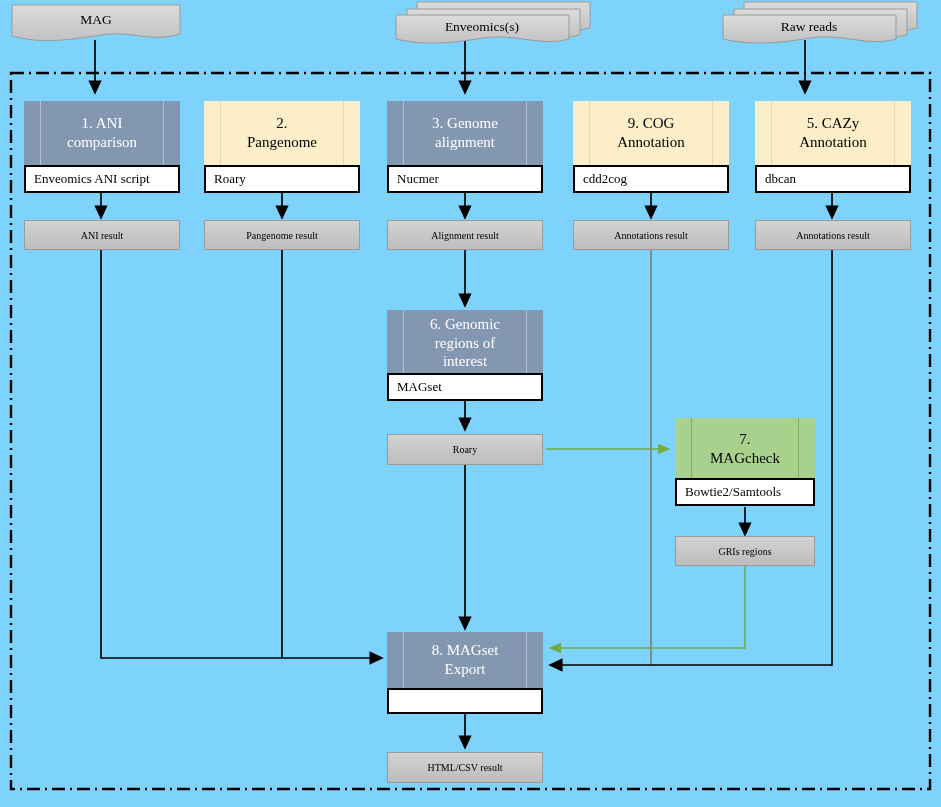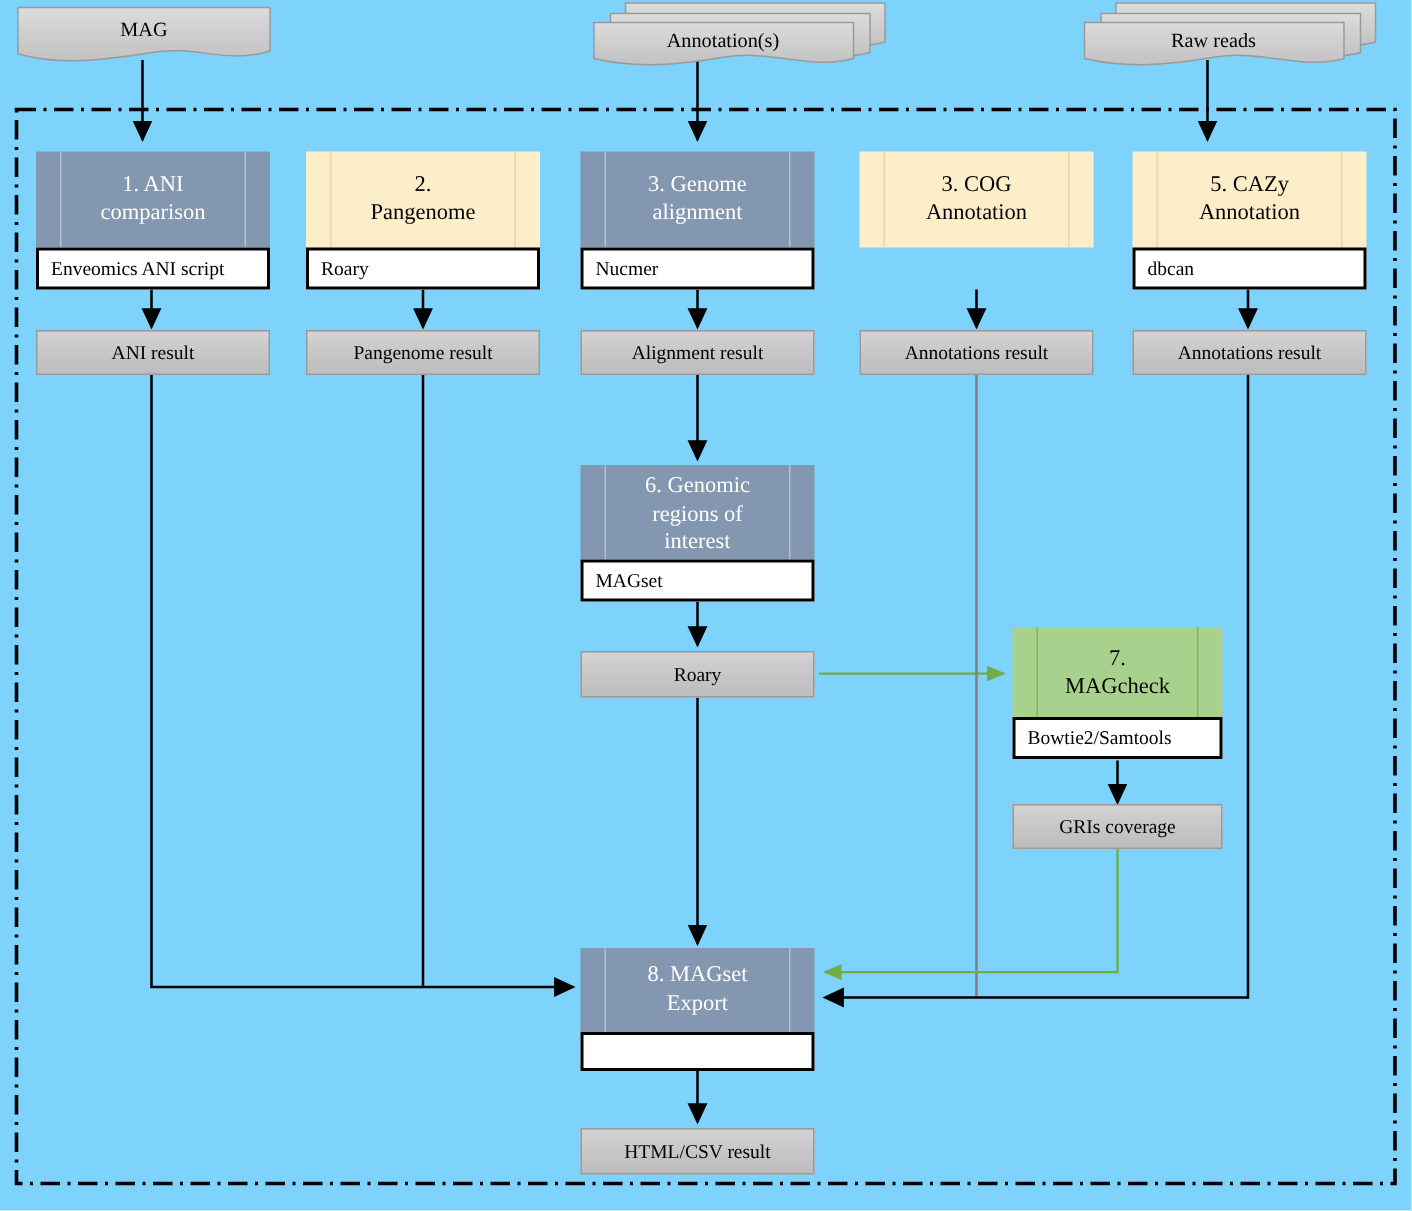--- a/index.html
+++ b/index.html
@@ -27,21 +27,21 @@
   .proc.cream .head .bar-l,.proc.cream .head .bar-r{background:#e8d5a8;}
   .proc.green .head{background:#a9d18e;color:#000000;}
   .proc.green .head .bar-l,.proc.green .head .bar-r{background:#7fb25f;}
 
   .tool{position:absolute;box-sizing:border-box;background:#ffffff;border:2.5px solid #000000;
         display:flex;align-items:center;font-size:13px;color:#000;padding-left:8px;}
 
   
   .data{position:absolute;box-sizing:border-box;background:#c8c8c8;border:1px solid #9a9a9a;
         display:flex;align-items:center;justify-content:center;text-align:center;
-        font-size:13px;color:#000;
+        font-size:10px;color:#000;
         background-image:linear-gradient(180deg,#d3d3d3 0%,#c6c6c6 55%,#bdbdbd 100%);}
 </style>
 </head>
 <body>
 
 <div id="canvas">
 
   <svg class="layer">
     <rect x="11" y="73" width="919" height="716" fill="none" stroke="#000000" stroke-width="2.4" stroke-dasharray="13 5 2 5"></rect>
   </svg>
@@ -112,21 +112,21 @@
         <linearGradient id="gRef" x1="0" y1="0" x2="0" y2="1">
           <stop offset="0%" stop-color="#dcdcdc"></stop>
           <stop offset="60%" stop-color="#cccccc"></stop>
           <stop offset="100%" stop-color="#c2c2c2"></stop>
         </linearGradient>
       </defs>
       <path d="M22,1 L195,1 L195,27 C168,34 150,24 130,28 L22,28 Z" fill="url(#gRef)" stroke="#9a9a9a" stroke-width="1"></path>
       <path d="M12,8 L185,8 L185,34 C158,41 140,31 120,35 L12,35 Z" fill="url(#gRef)" stroke="#9a9a9a" stroke-width="1"></path>
       <path d="M1,14 L174,14 L174,38 C146,46 120,32 88,37 C58,42 30,45 1,38 Z" fill="url(#gRef)" stroke="#9a9a9a" stroke-width="1"></path>
     </svg>
-    <div class="doc-label" style="top:19px;left:0;width:174px;">Annotation(s)</div>
+    <div class="doc-label" style="top:19px;left:0;width:174px;">Enveomics(s)</div>
   </div>
 
   <div class="doc-wrap" style="left:722px;top:1px;width:196px;height:46px;">
     <svg width="196" height="46">
       <defs>
         <linearGradient id="gRaw" x1="0" y1="0" x2="0" y2="1">
           <stop offset="0%" stop-color="#dcdcdc"></stop>
           <stop offset="60%" stop-color="#cccccc"></stop>
           <stop offset="100%" stop-color="#c2c2c2"></stop>
         </linearGradient>
@@ -171,23 +171,26 @@
     </div>
   </div>
   <div class="tool" style="left:387px;top:165px;width:156px;height:28px;">
     <span>Nucmer</span>
   </div>
 
   <div class="proc cream" style="left:573px;top:101px;width:156px;height:64px;">
     <div class="head">
       <span class="bar-l"></span>
       <span class="bar-r"></span>
-      <span style="white-space:pre-line;">3.  COG
+      <span style="white-space:pre-line;">9.  COG
 Annotation</span>
     </div>
+  </div>
+  <div class="tool" style="left:573px;top:165px;width:156px;height:28px;">
+    <span>cdd2cog</span>
   </div>
 
   <div class="proc cream" style="left:755px;top:101px;width:156px;height:64px;">
     <div class="head">
       <span class="bar-l"></span>
       <span class="bar-r"></span>
       <span style="white-space:pre-line;">5. CAZy
 Annotation</span>
     </div>
   </div>
@@ -234,21 +237,21 @@
       <span class="bar-r"></span>
       <span style="white-space:pre-line;">7.
 MAGcheck</span>
     </div>
   </div>
   <div class="tool" style="left:675px;top:478px;width:140px;height:28px;">
     <span>Bowtie2/Samtools</span>
   </div>
 
   <div class="data" style="left:675px;top:536px;width:140px;height:30px;">
-    <span>GRIs coverage</span>
+    <span>GRIs regions</span>
   </div>
 
   <div class="proc blue" style="left:387px;top:632px;width:156px;height:56px;">
     <div class="head">
       <span class="bar-l"></span>
       <span class="bar-r"></span>
       <span style="white-space:pre-line;">8. MAGset
 Export</span>
     </div>
   </div>

